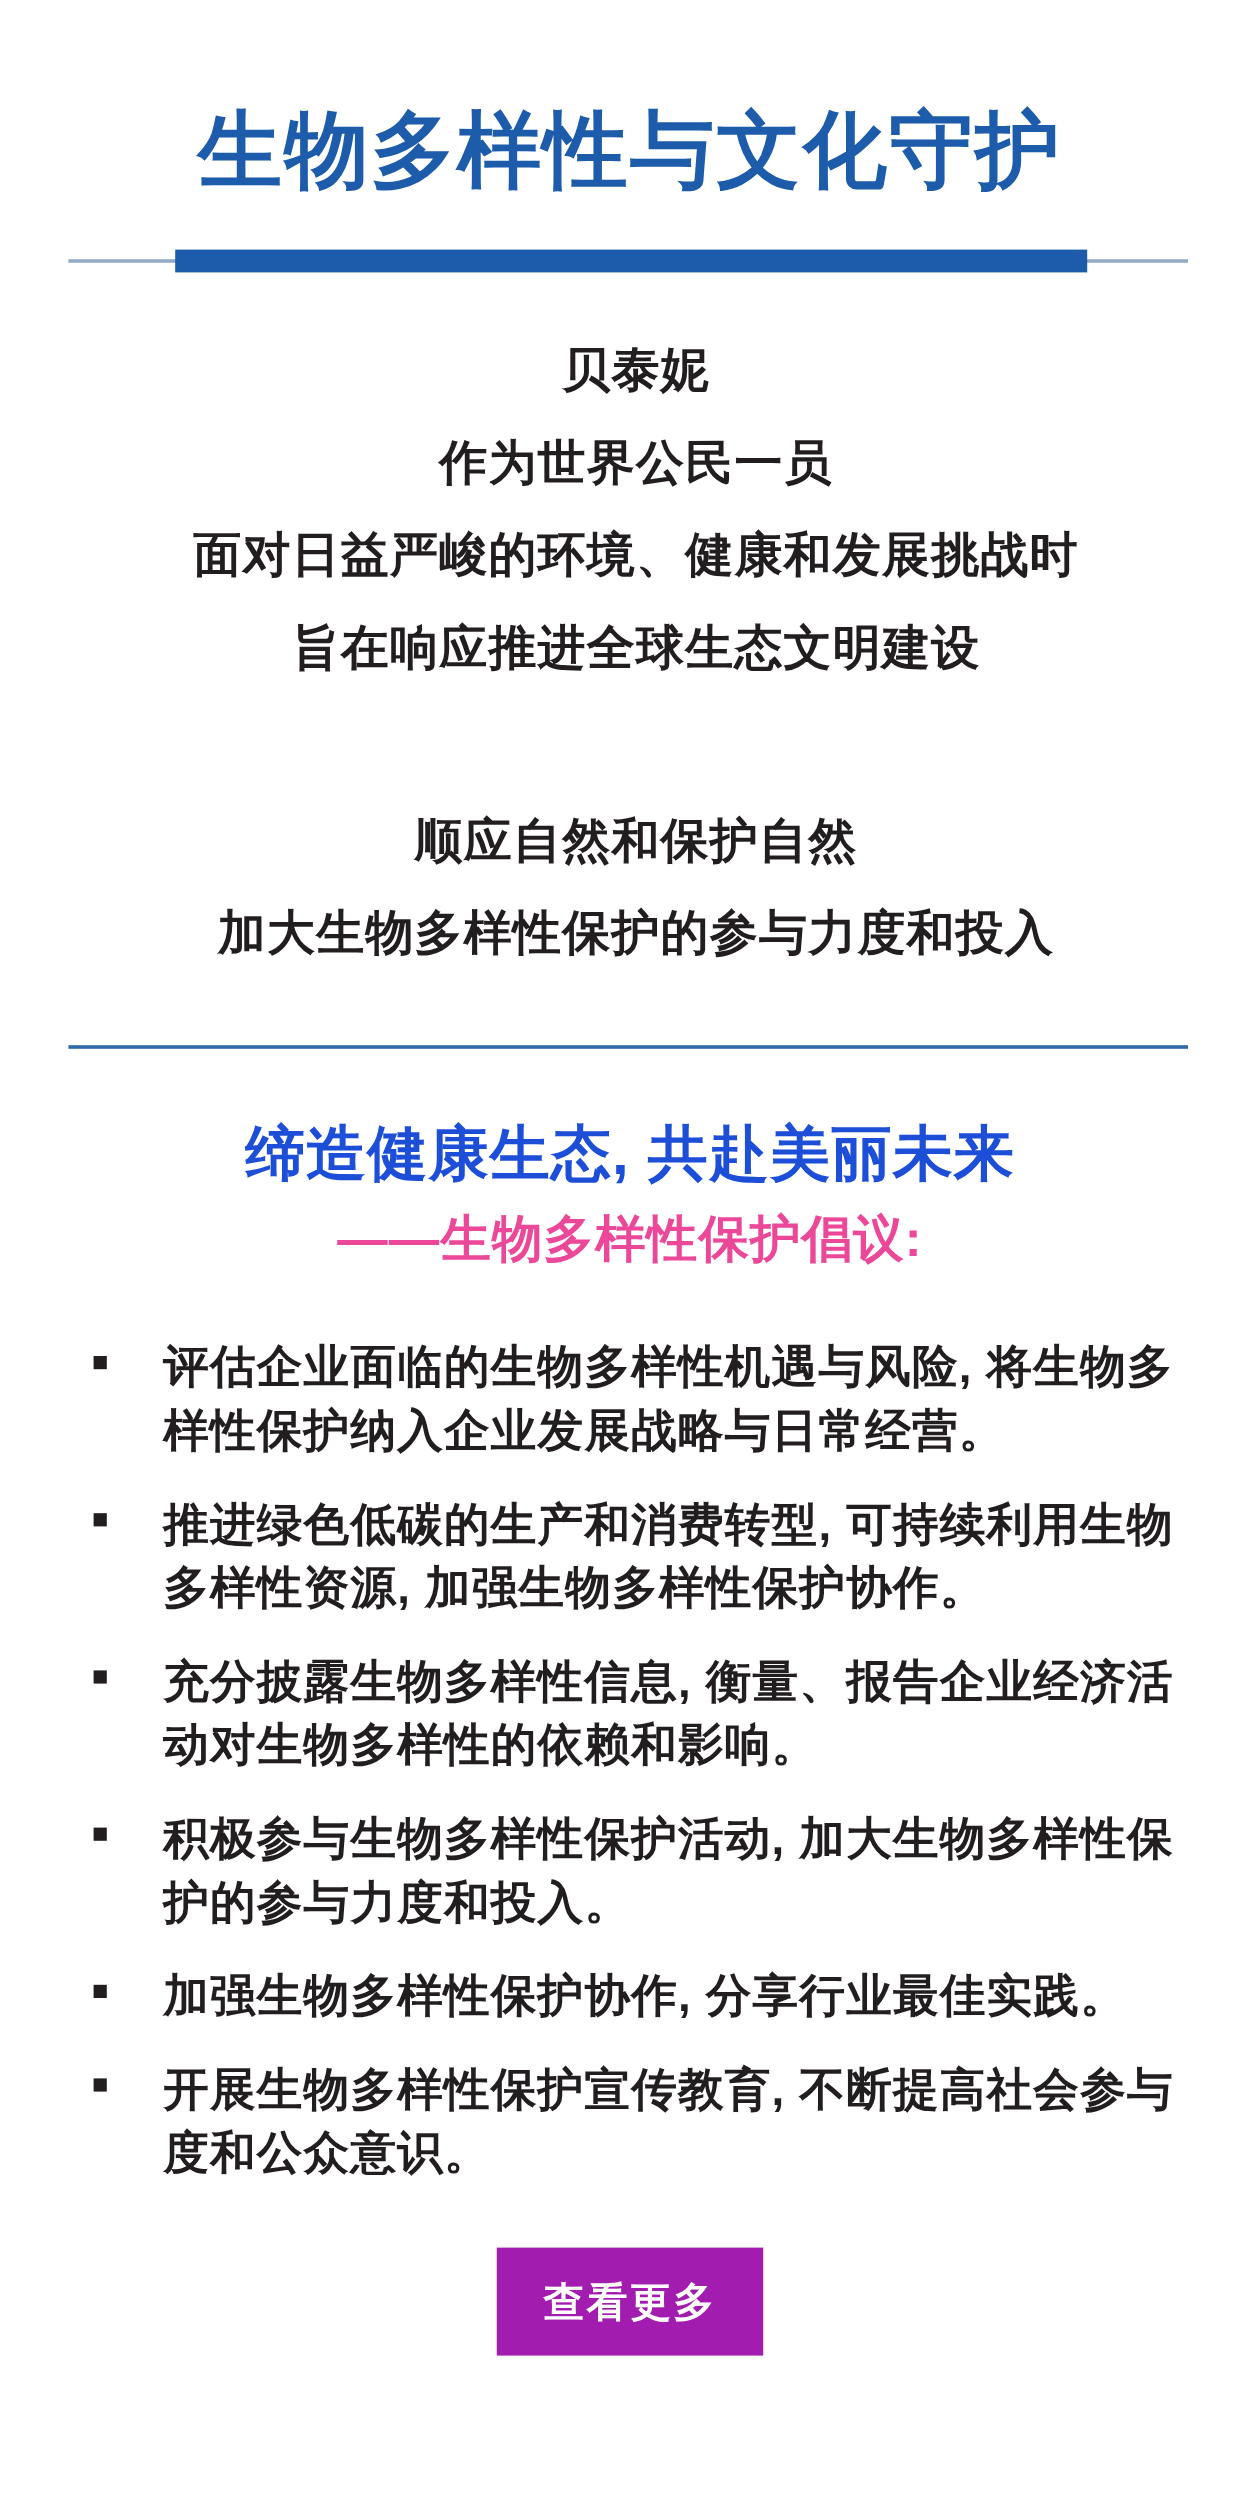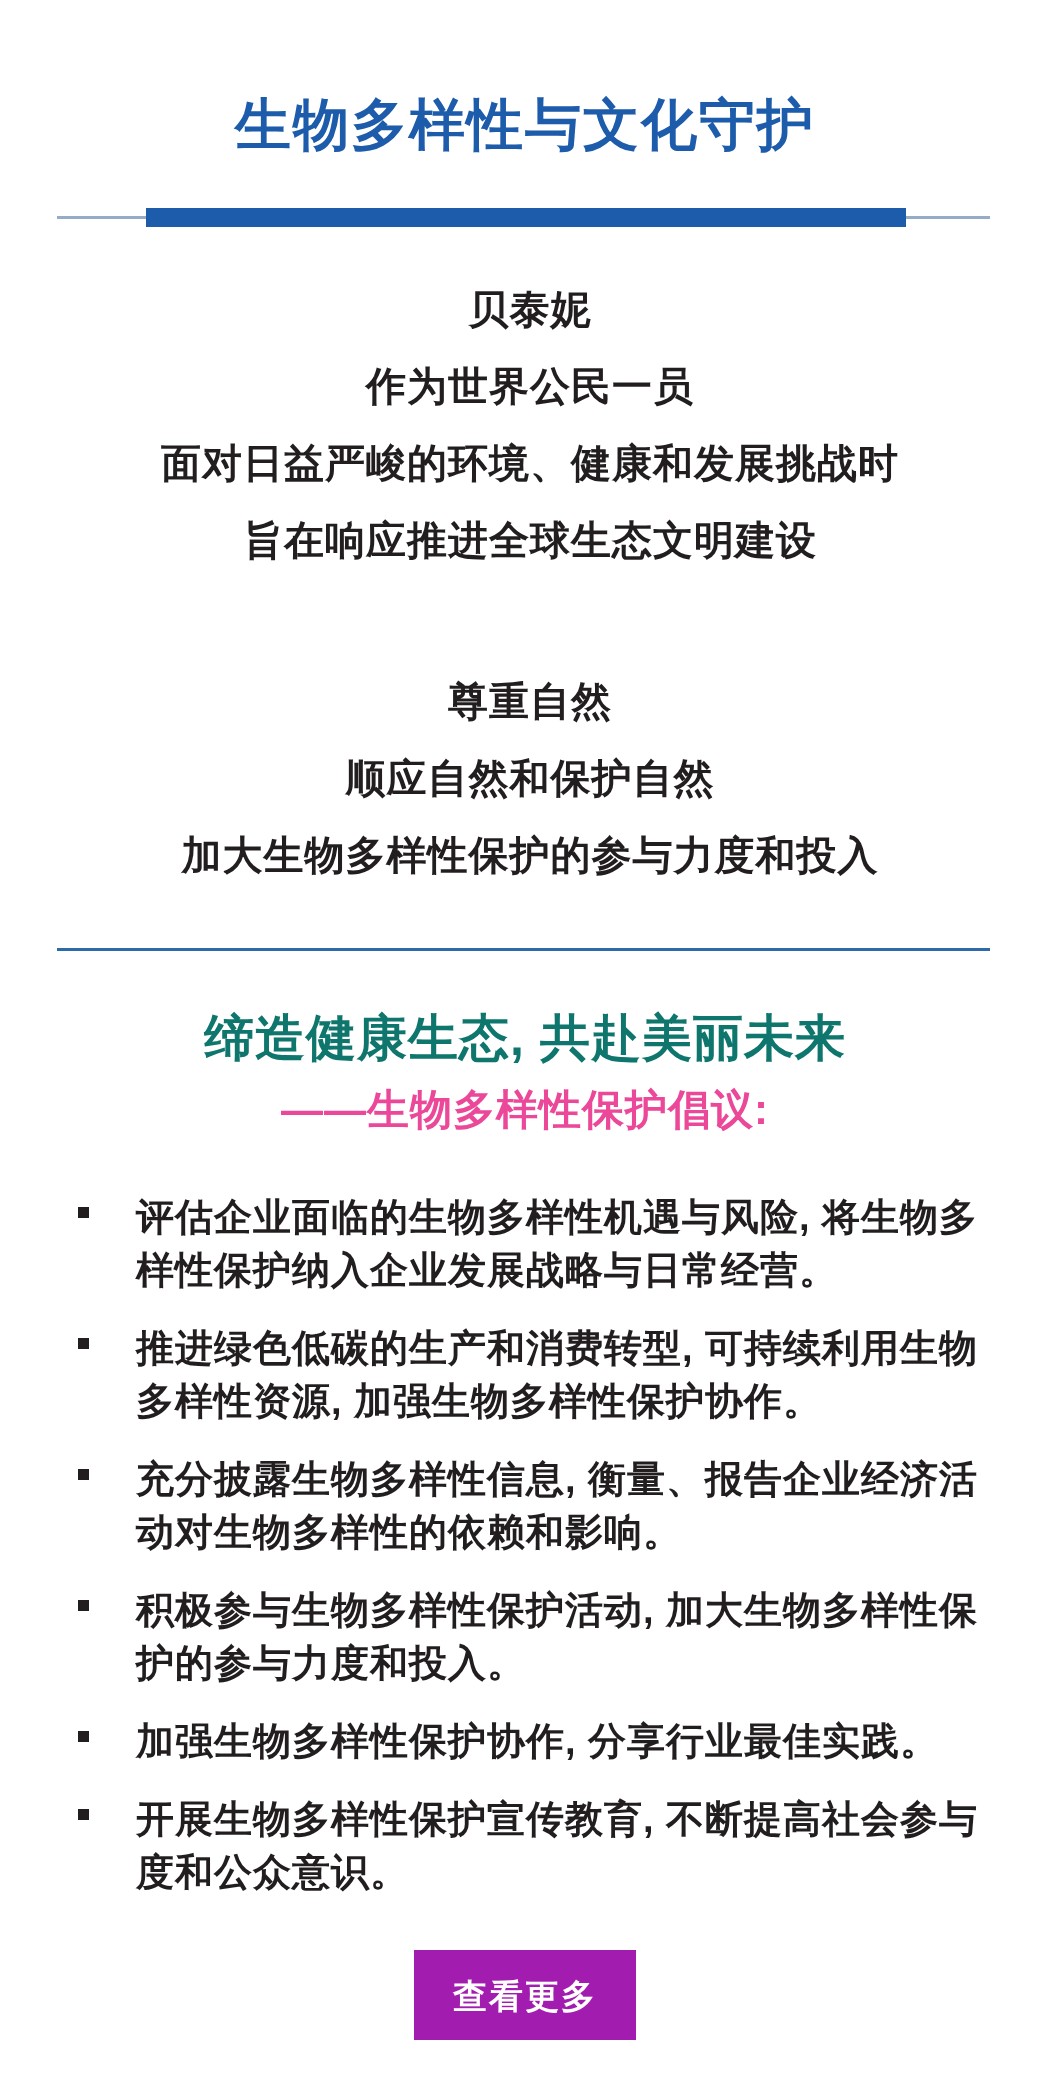--- a/index.html
+++ b/index.html
@@ -11,21 +11,21 @@
     color: #221e1f;
     overflow: hidden;
   }
   .page { width: 1050px; height: 2092px; position: relative; }
 
   
   .title {
     margin: 0;
     padding-top: 72px;
     text-align: center;
-    font-size: 56px;
+    font-size: 70px;
     line-height: 106px;
     font-weight: 900;
     letter-spacing: 2px;
     color: #1d5bab;
   }
 
   
   .hero-divider {
     position: relative;
     height: 19px;
@@ -71,21 +71,21 @@
 
   
   .section-heading {
     margin: 0;
     padding-top: 56px;
     text-align: center;
     font-size: 50px;
     line-height: 62px;
     font-weight: 900;
     letter-spacing: 1px;
-    color: #0f766e;
+    color: #1d4ed8;
   }
   .section-subheading {
     margin: 0;
     padding-top: 16px;
     text-align: center;
     font-size: 42px;
     line-height: 50px;
     font-weight: 700;
     letter-spacing: 1px;
     color: #ec4899;
@@ -146,21 +146,20 @@
   </div>
 
   <p class="stanza stanza-1">
     <span class="line">贝泰妮</span>
     <span class="line">作为世界公民一员</span>
     <span class="line">面对日益严峻的环境、健康和发展挑战时</span>
     <span class="line">旨在响应推进全球生态文明建设</span>
   </p>
 
   <p class="stanza stanza-2">
-    <span class="line">尊重自然</span>
     <span class="line">顺应自然和保护自然</span>
     <span class="line">加大生物多样性保护的参与力度和投入</span>
   </p>
 
   <div class="section-divider"></div>
 
   <h2 class="section-heading">缔造健康生态, 共赴美丽未来</h2>
 
   <h3 class="section-subheading">——生物多样性保护倡议:</h3>
 

